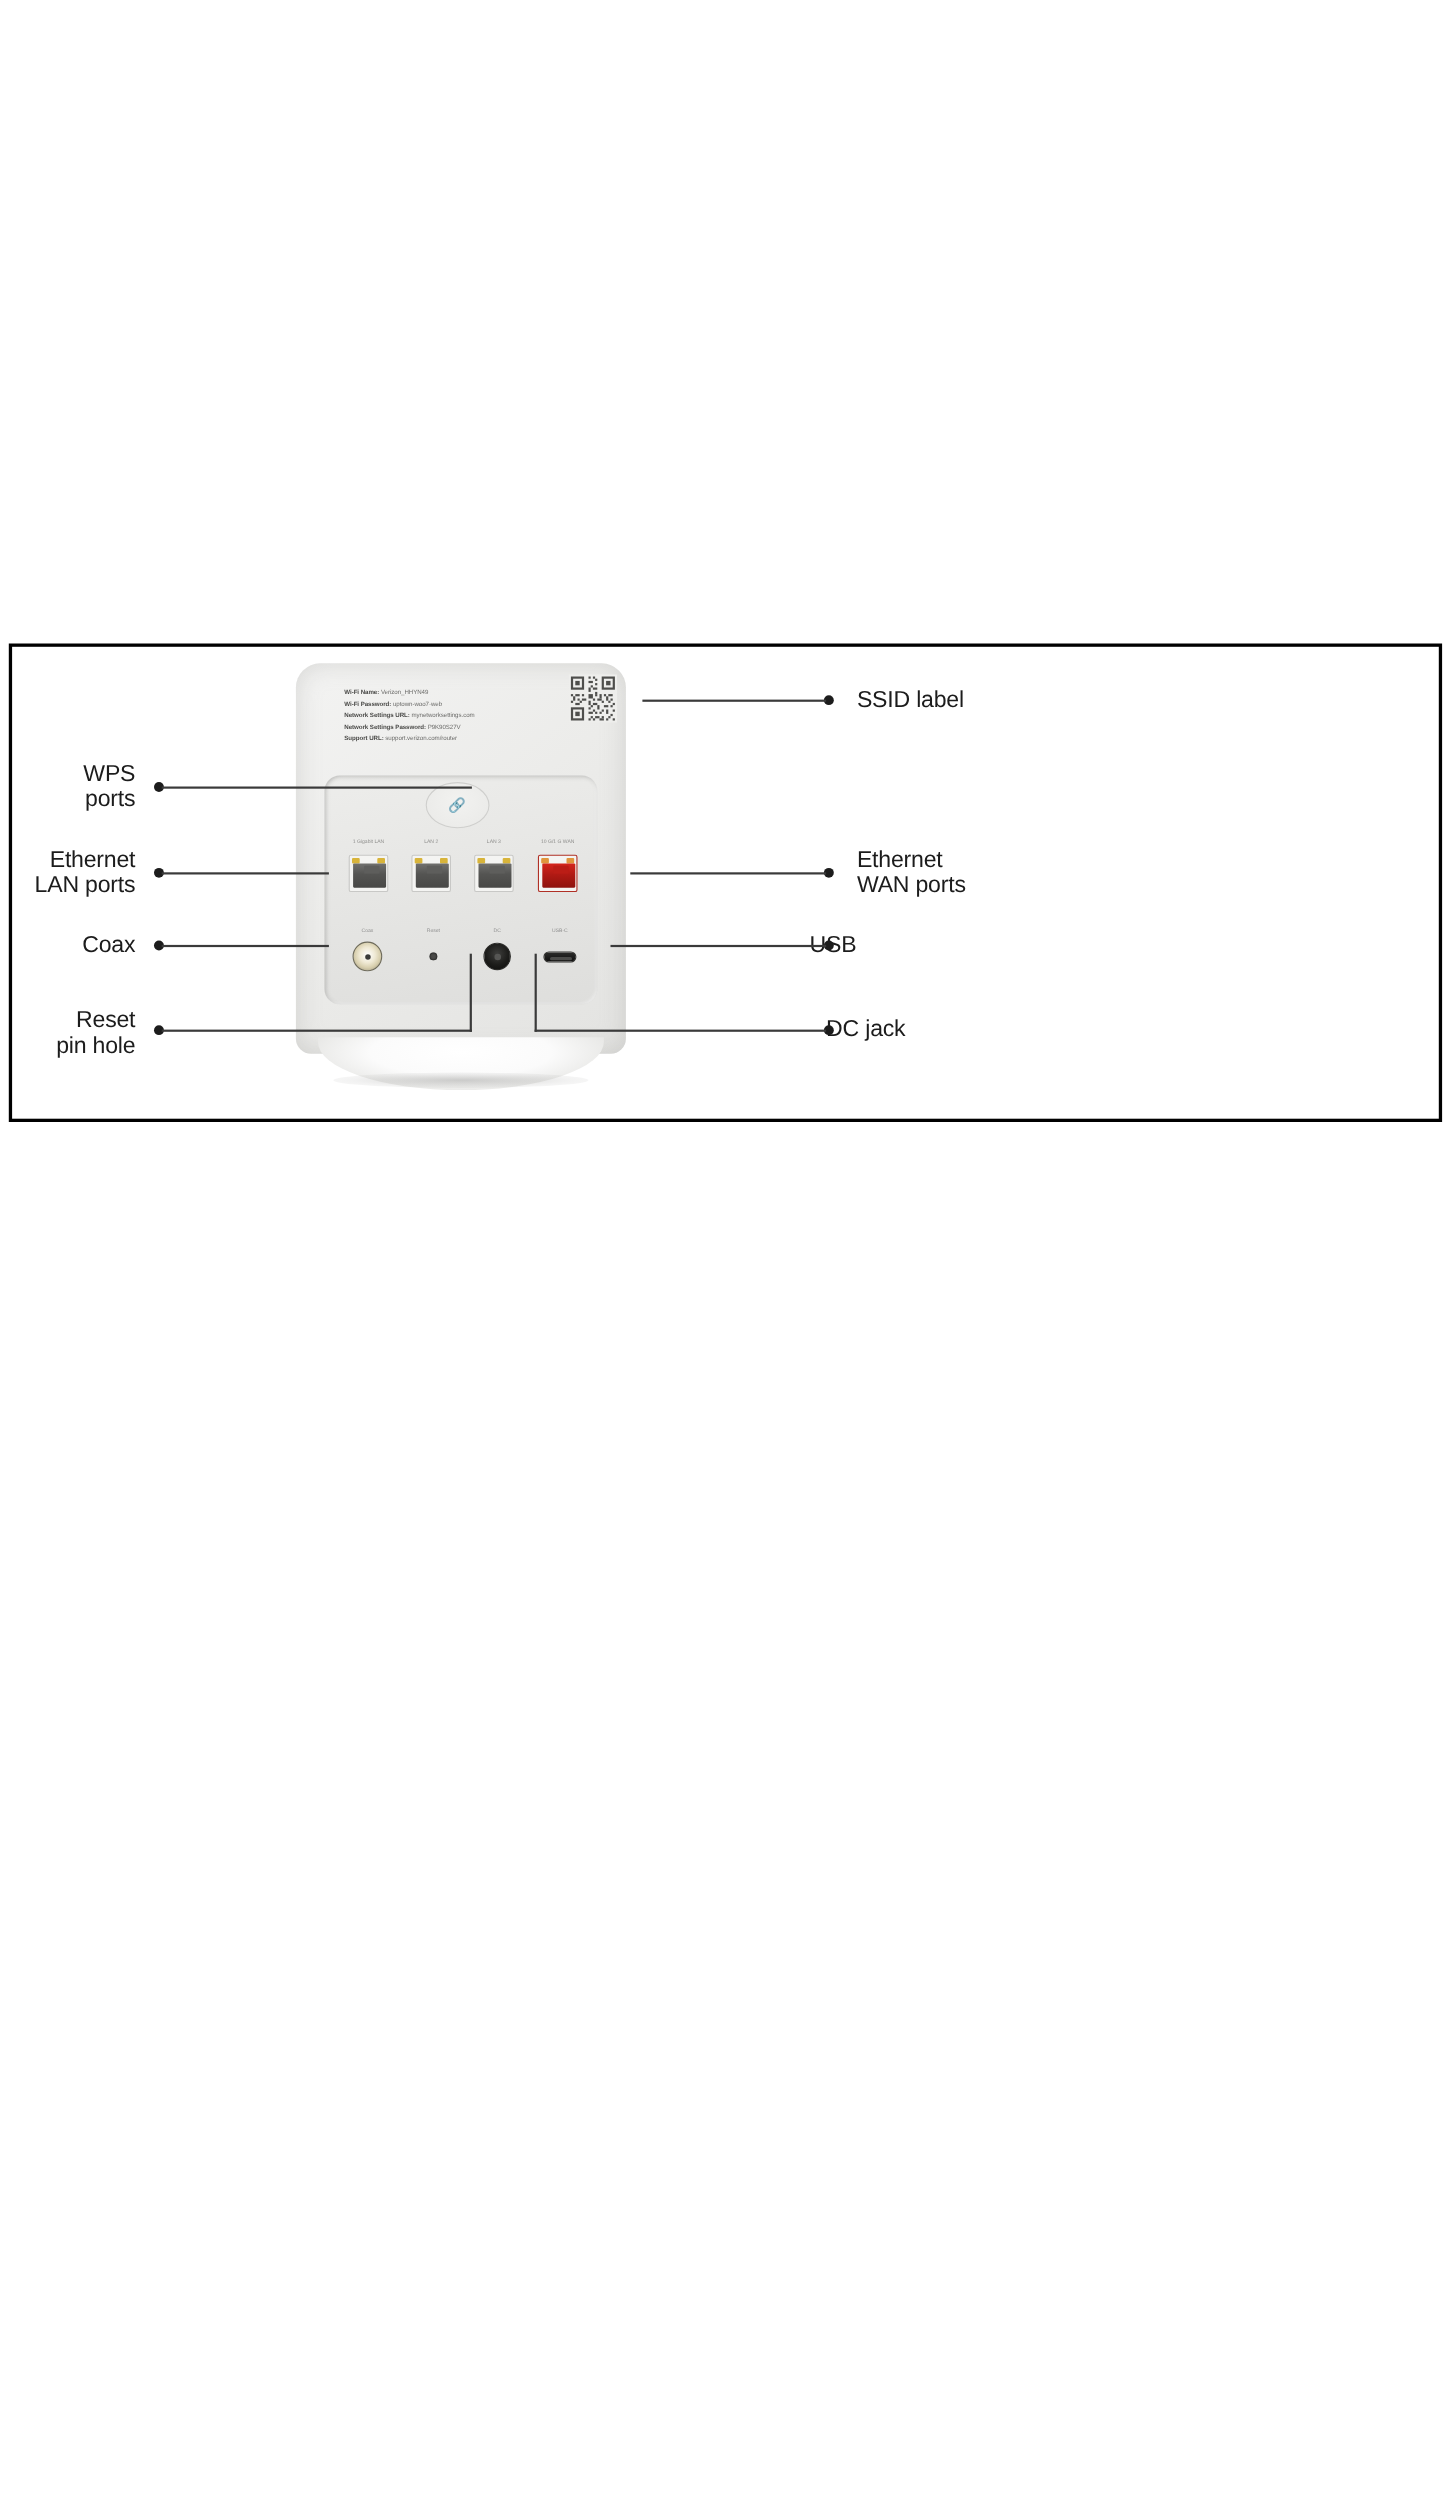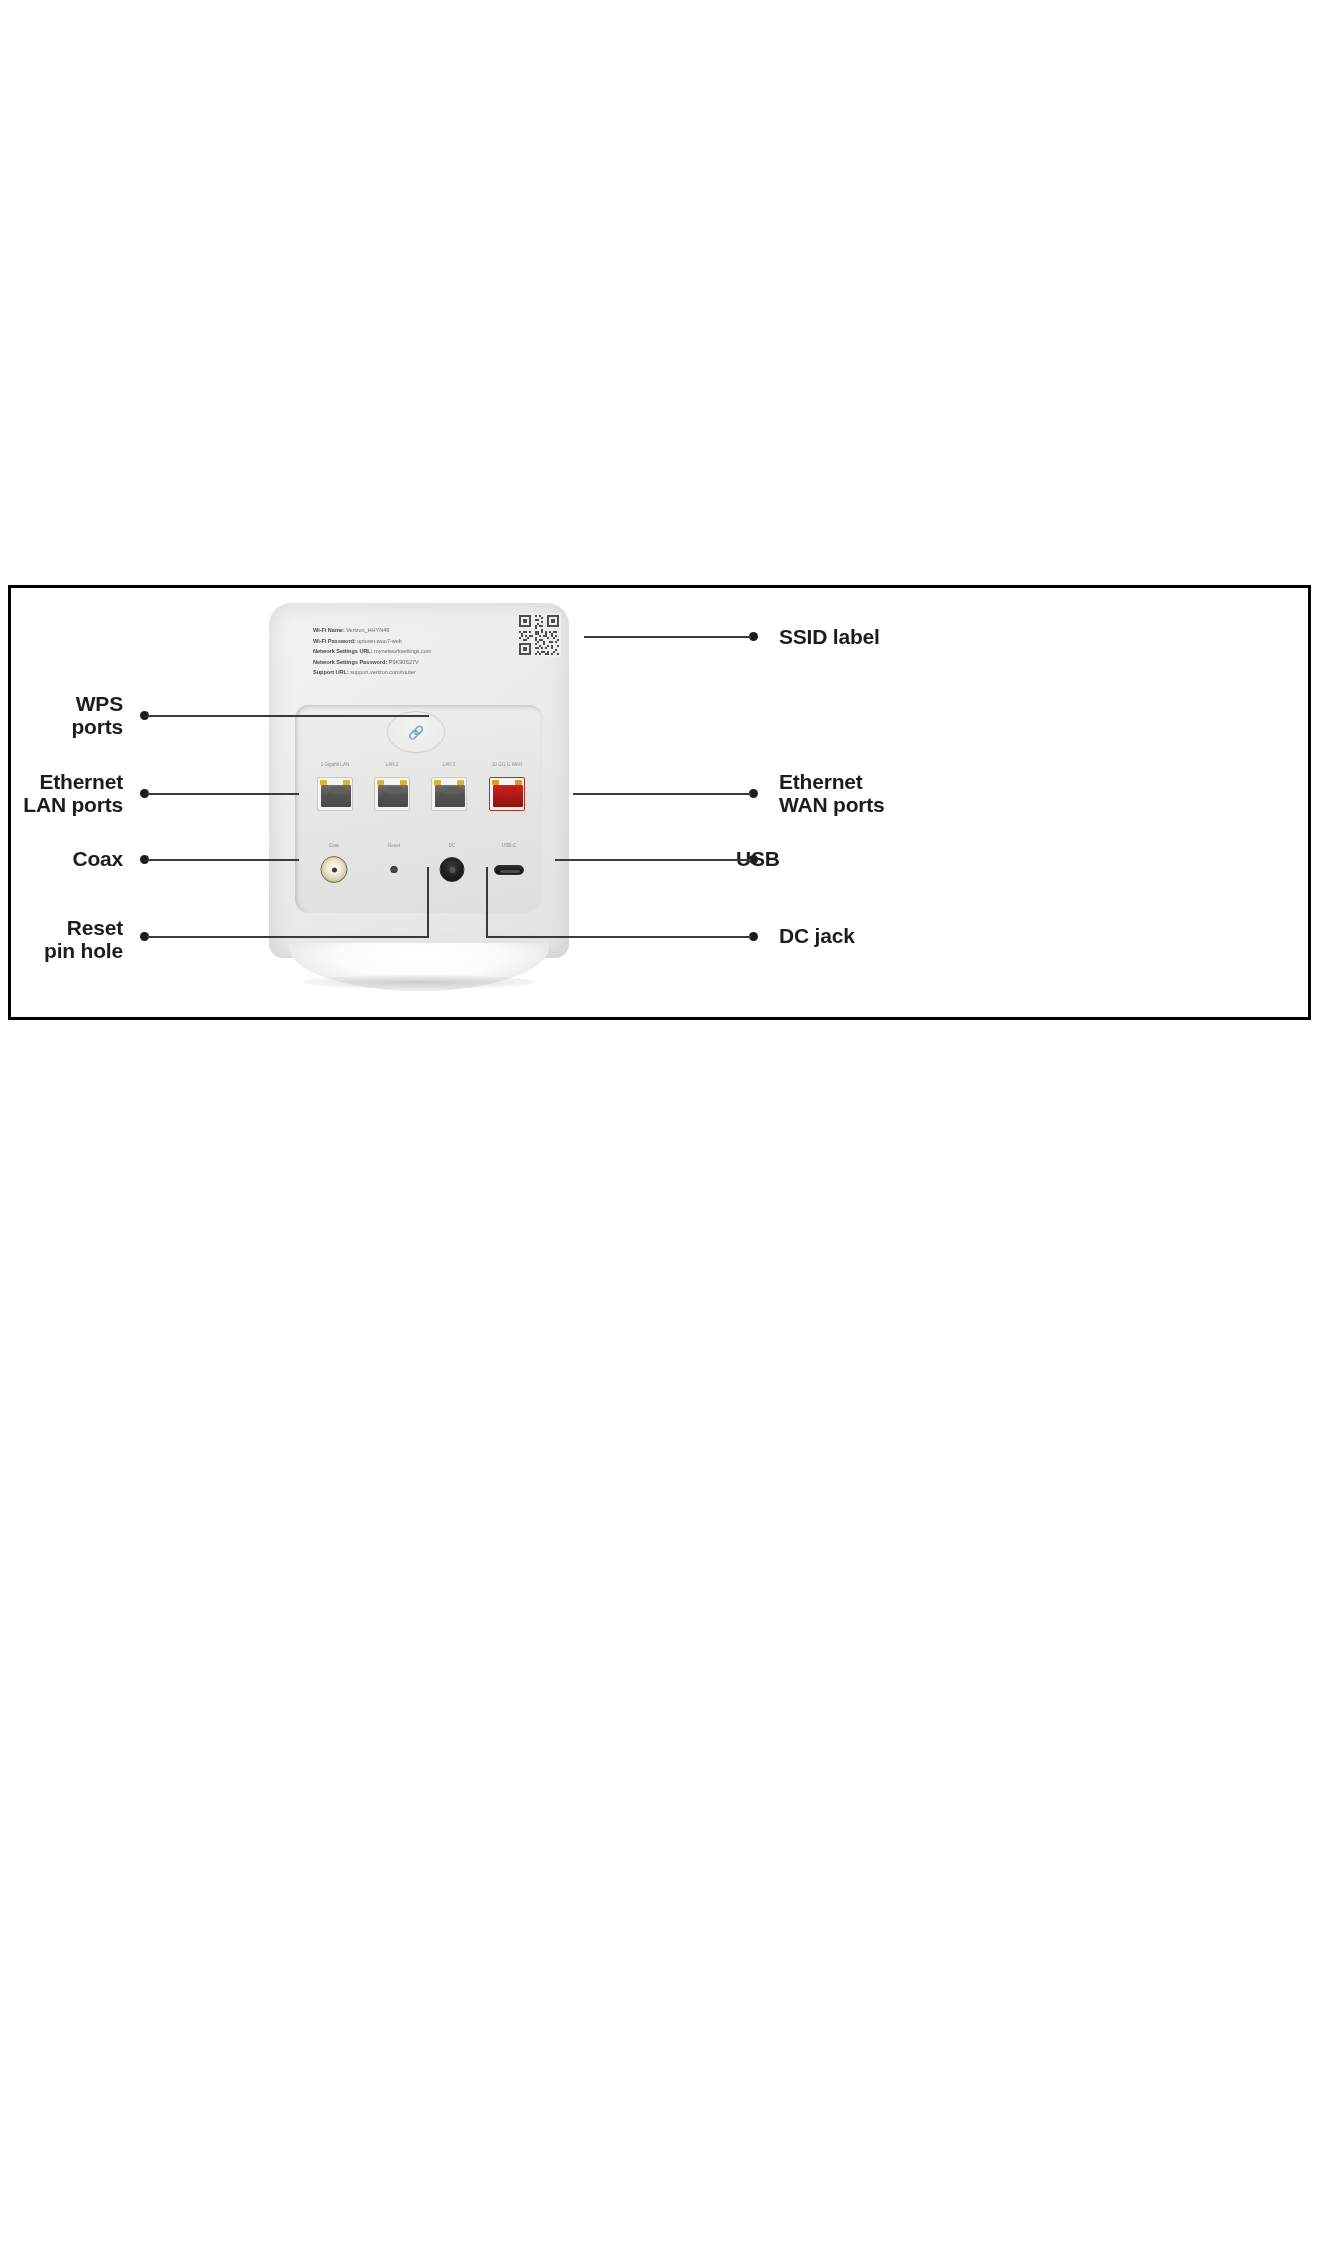--- a/index.html
+++ b/index.html
@@ -248,21 +248,21 @@
     left: 5px; top: 3.5px;
     width: 20px; height: 3px;
     border-radius: 2px;
     background: #4c4c4a;
   }
 
   
   .callout-text {
     position: absolute;
     font-size: 21px;
-    font-weight: bold;
+    font-weight: normal;
     color: #1c1c1c;
     line-height: 23px;
     letter-spacing: -0.2px;
     white-space: pre-line;
   }
   .callout-text.left  { text-align: right; }
   .callout-text.right { text-align: left; }
   .callout-dot {
     position: absolute;
     width: 9px; height: 9px;
@@ -477,18 +477,18 @@
   <div class="callout-text right" style="left:725px; top:259px;">USB</div>
   <div class="callout-dot" style="left:738px; top:267px;"></div>
   <div class="callout-line h" style="left:544px; top:271px; width:196px;"></div>
 
   <div class="callout-text left" style="left:0px; top:328px; width:112px;">Reset
 pin hole</div>
   <div class="callout-dot" style="left:129px; top:344px;"></div>
   <div class="callout-line h" style="left:136px; top:348px; width:282px;"></div>
   <div class="callout-line v" style="left:416px; top:279px; height:71px;"></div>
 
-  <div class="callout-text right" style="left:768px; top:336px;">DC jack</div>
+  <div class="callout-text right" style="left:740px; top:336px;">DC jack</div>
   <div class="callout-dot" style="left:738px; top:344px;"></div>
   <div class="callout-line h" style="left:475px; top:348px; width:265px;"></div>
   <div class="callout-line v" style="left:475px; top:279px; height:71px;"></div>
 
 </div>
 
 </body></html>

